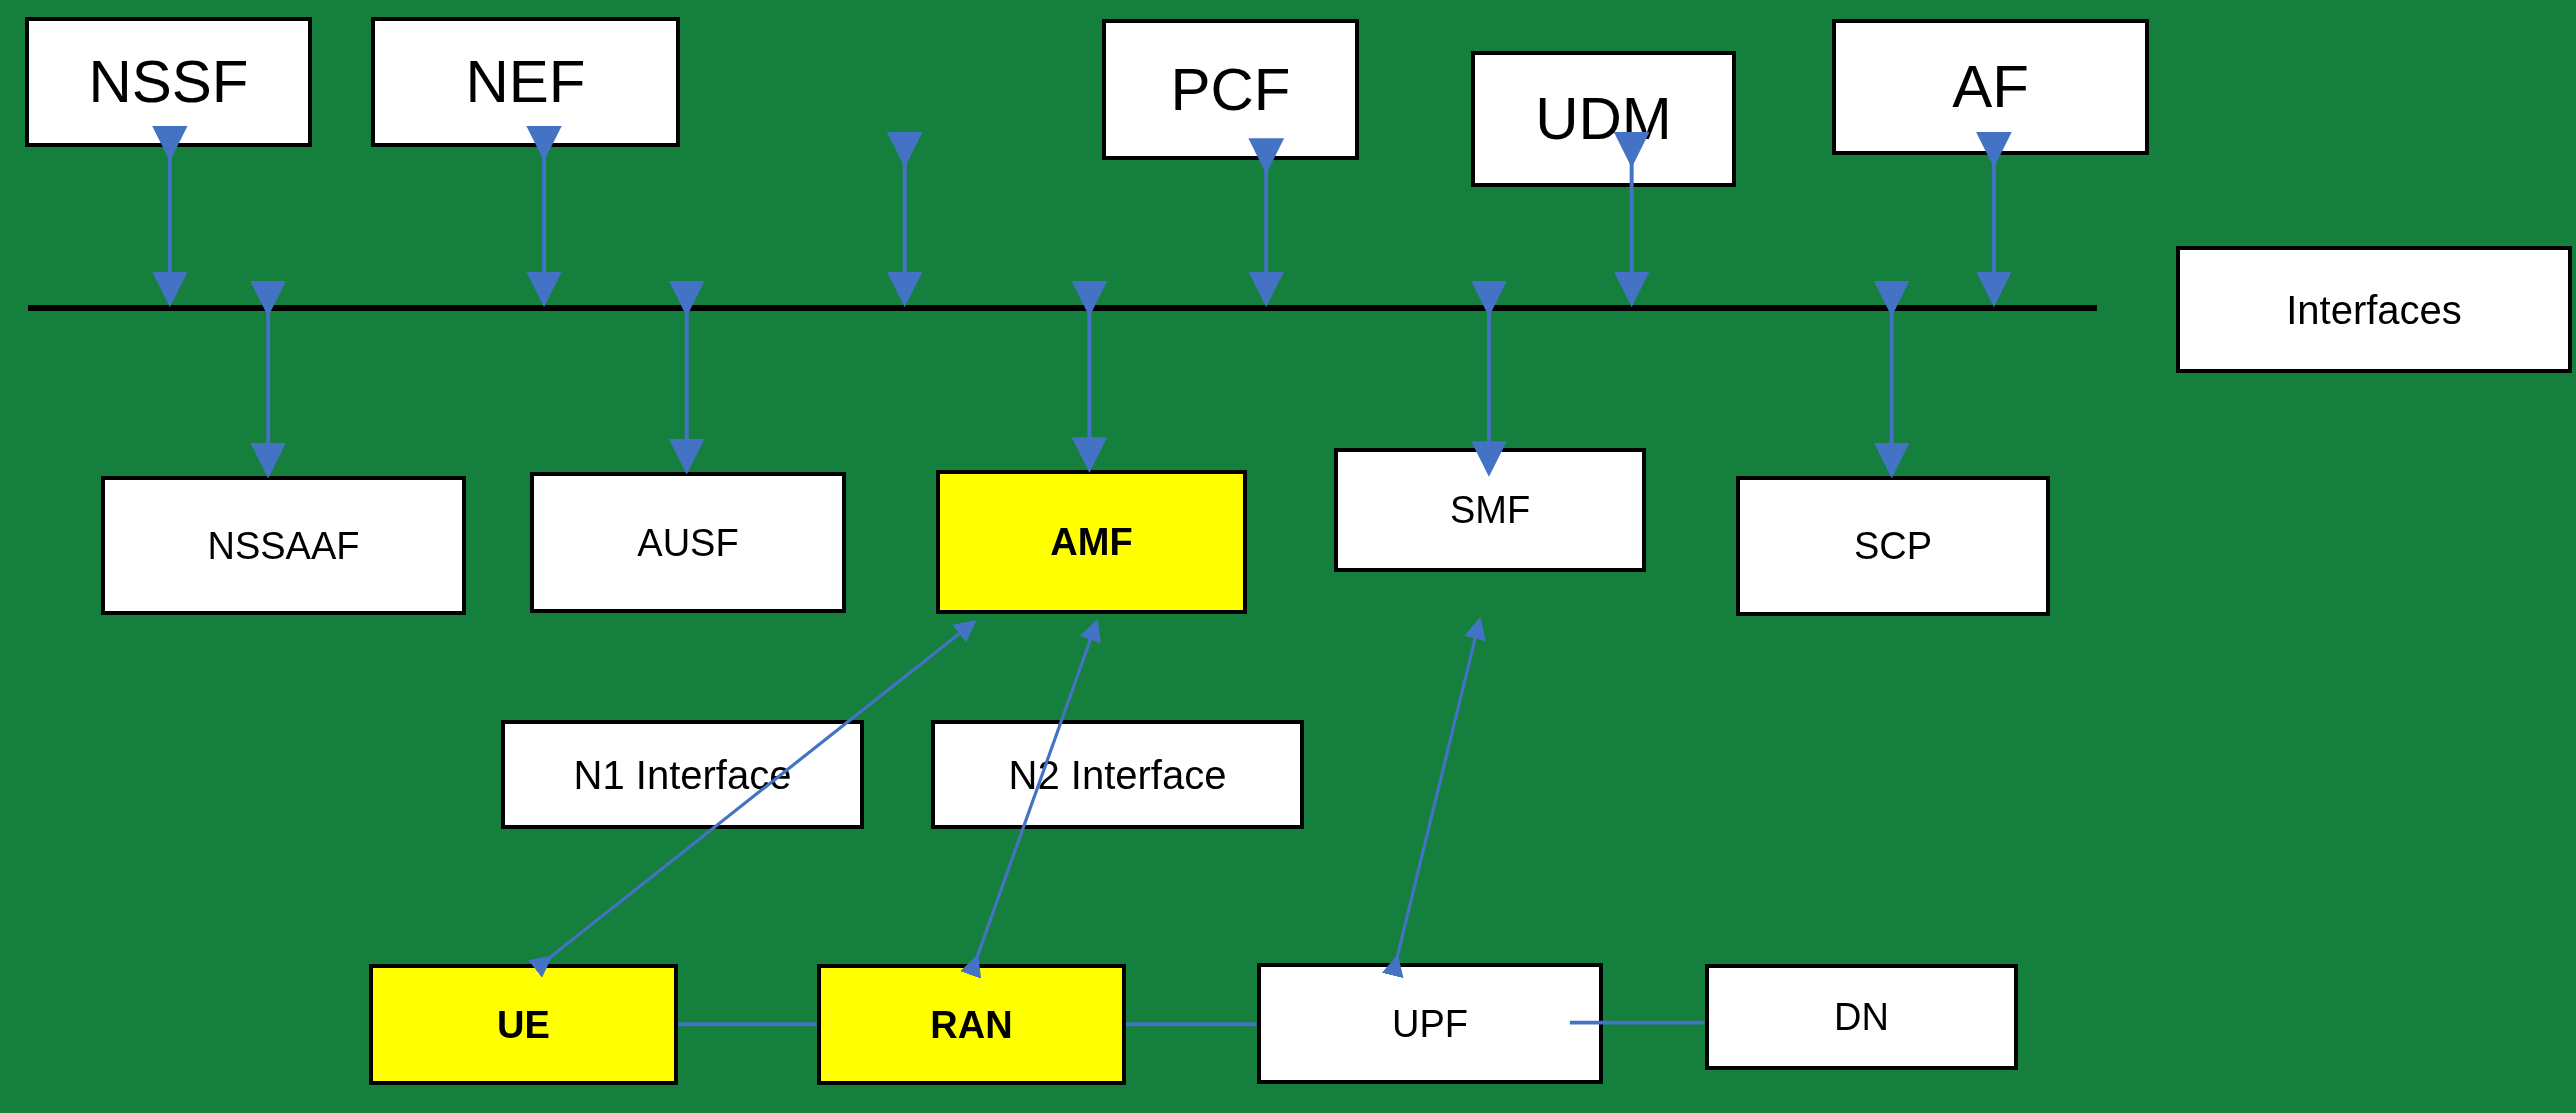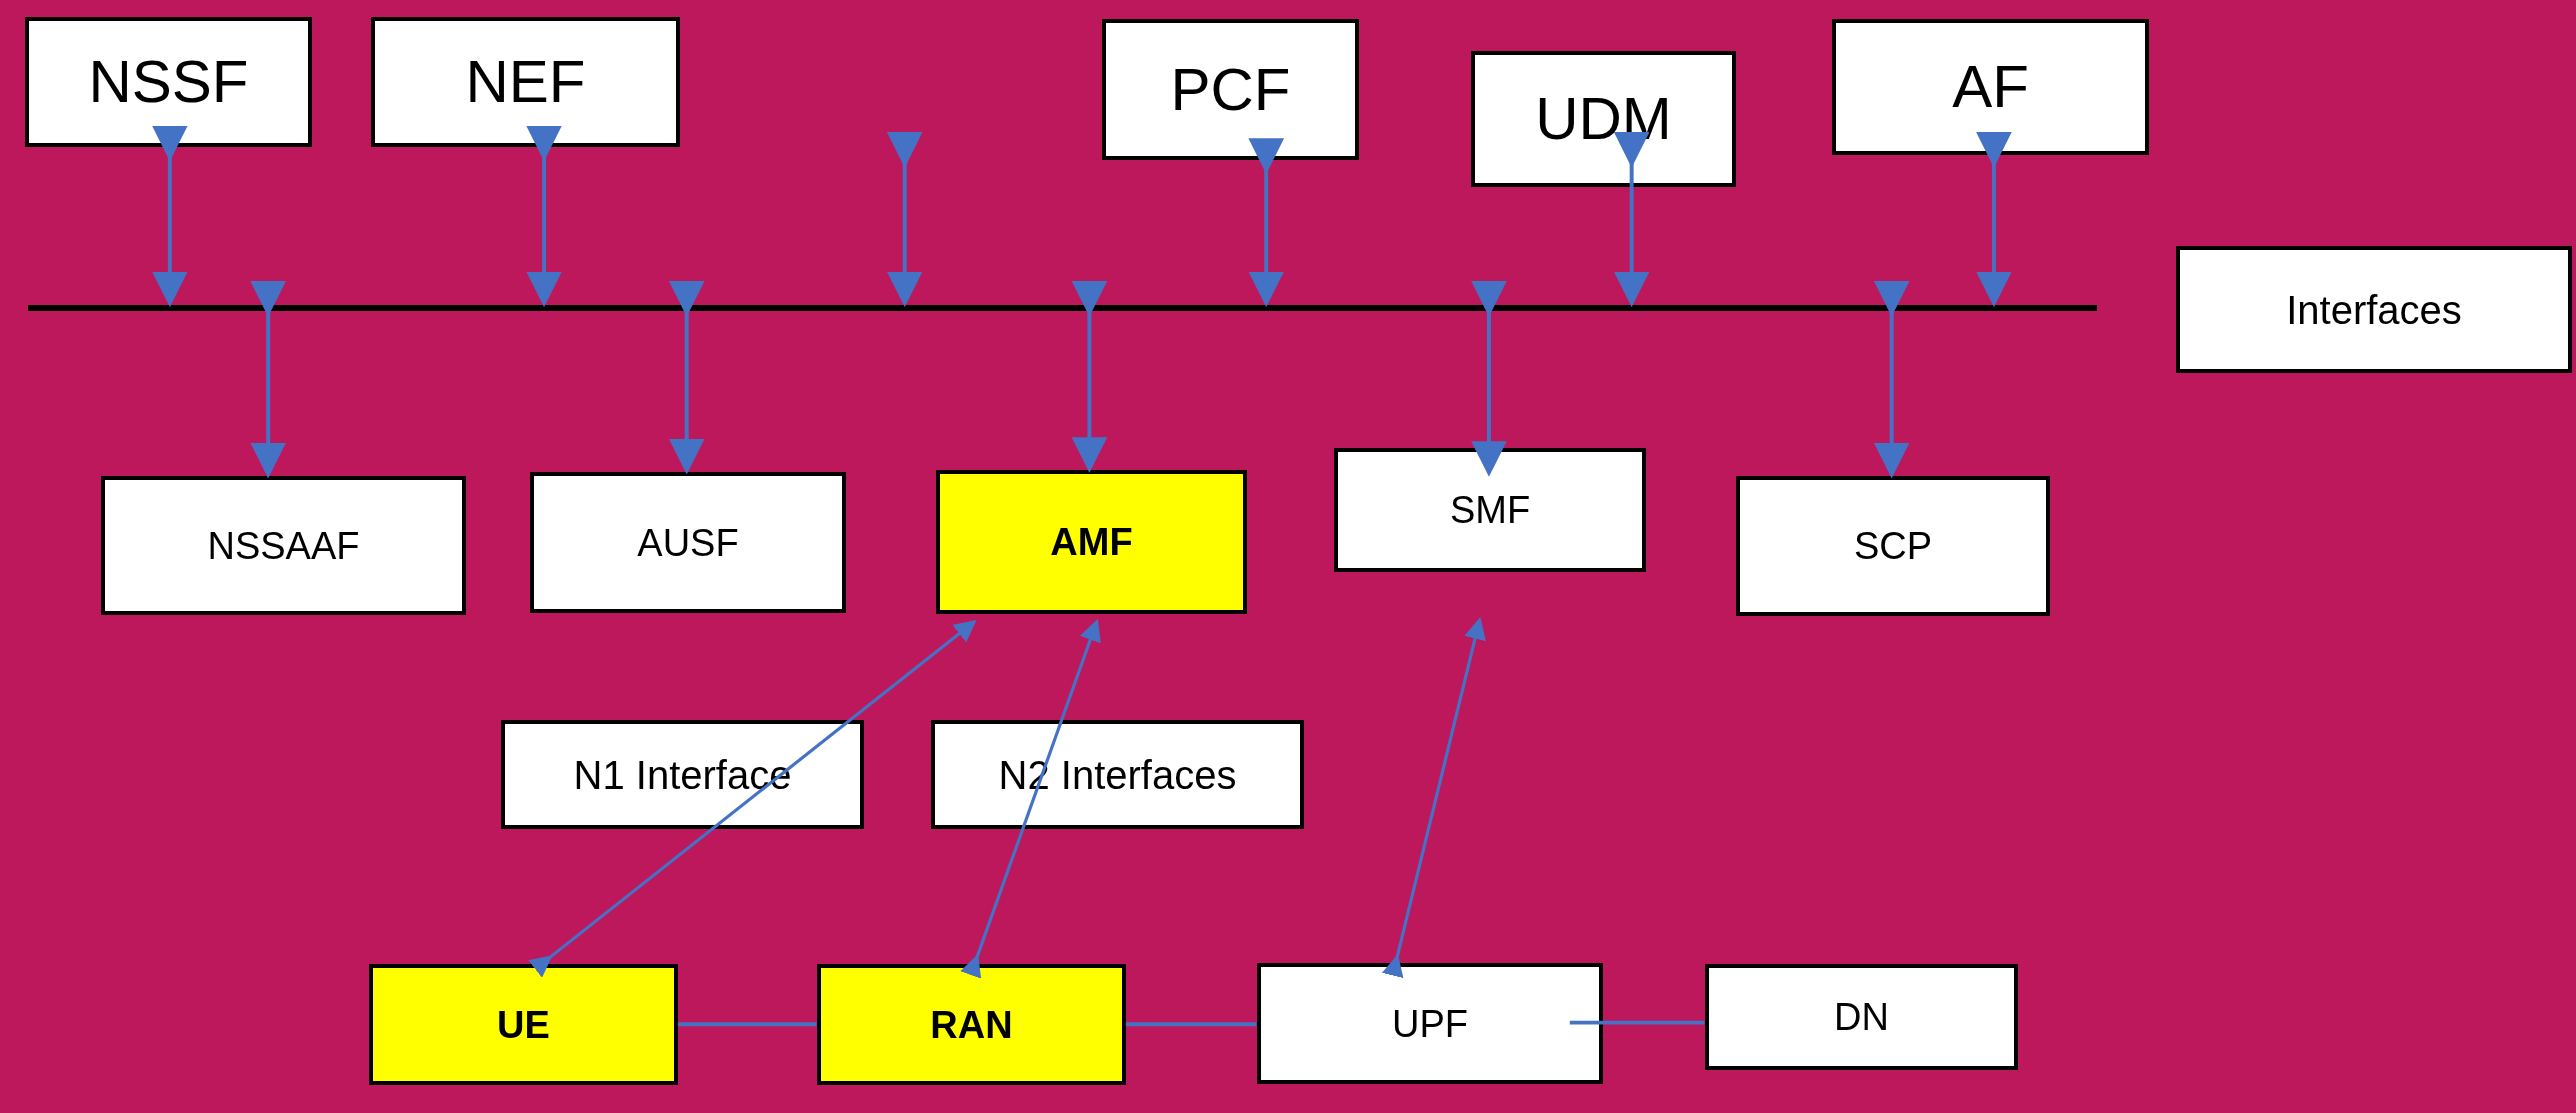--- a/index.html
+++ b/index.html
@@ -7,21 +7,21 @@
     padding: 0;
     background: #ffffff;
   }
   body {
     font-family: "Liberation Sans", sans-serif;
   }
   #canvas {
     position: relative;
     width: 2576px;
     height: 1113px;
-    background: #be185d;
+    background: #15803d;
     overflow: hidden;
   }
   .node {
     position: absolute;
     box-sizing: border-box;
     background: #ffffff;
     border: 4px solid #000000;
     display: flex;
     align-items: center;
     justify-content: center;
@@ -105,21 +105,21 @@
 
   <div class="node" style="left:1736px; top:476px; width:314px; height:140px;">
     <span class="label mid-label">SCP</span>
   </div>
 
   <div class="node" style="left:501px; top:720px; width:363px; height:109px;">
     <span class="label small-label">N1 Interface</span>
   </div>
 
   <div class="node" style="left:931px; top:720px; width:373px; height:109px;">
-    <span class="label small-label">N2 Interfaces</span>
+    <span class="label small-label">N2 Interface</span>
   </div>
 
   <div class="node highlight" style="left:369px; top:964px; width:309px; height:121px;">
     <span class="label mid-label">UE</span>
   </div>
 
   <div class="node highlight" style="left:817px; top:964px; width:309px; height:121px;">
     <span class="label mid-label">RAN</span>
   </div>
 

